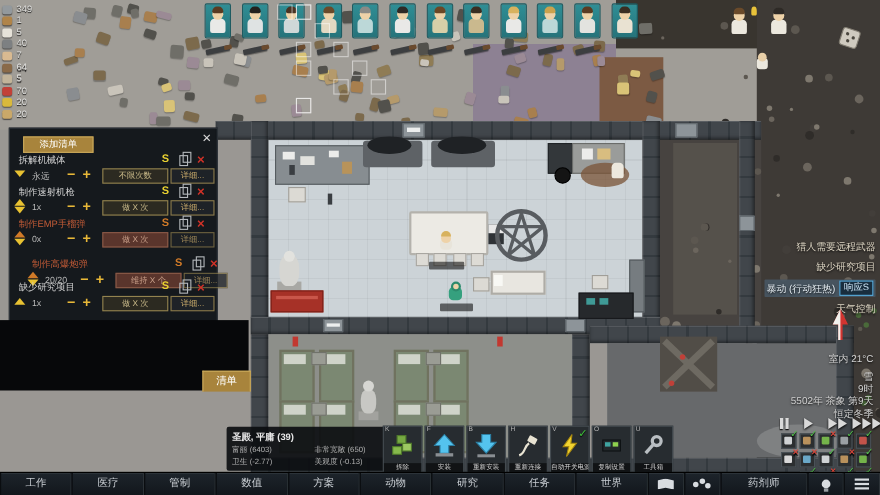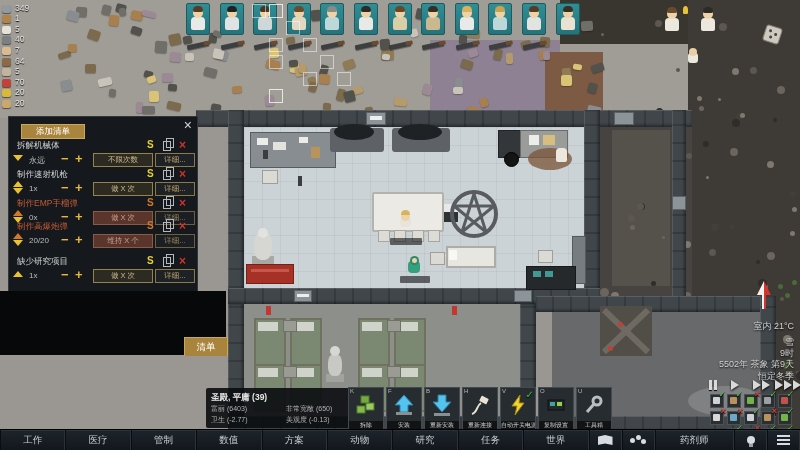--- a/index.html
+++ b/index.html
@@ -654,21 +654,21 @@
           <div class="b-cfg">
             <div class="chev" style="left: 4px; border-bottom: 6px solid rgb(208, 122, 40); top: -1px;"></div>
             <div class="chev" style="left: 4px; border-top: 6px solid rgb(232, 194, 50); top: 6px;"></div>
             <span class="b-count">0x</span>
             <span class="b-minus">−</span>
             <span class="b-plus">+</span>
             <div class="b-mode">做 X 次</div>
             <div class="b-detail">详细...</div>
           </div>
         </div>
-        <div class="bill susp" style="top: 104px;">
+        <div class="bill susp" style="top: 118px; margin-left: 12px;">
           <span class="b-name">制作高爆炮弹</span>
           <span class="b-s">S</span>
           <div class="b-copy"></div>
           <span class="b-x">×</span>
           <div class="b-cfg">
             <div class="chev" style="left: 4px; border-bottom: 6px solid rgb(208, 122, 40); top: -1px;"></div>
             <div class="chev" style="left: 4px; border-top: 6px solid rgb(232, 194, 50); top: 6px;"></div>
             <span class="b-count">20/20</span>
             <span class="b-minus">−</span>
             <span class="b-plus">+</span>
@@ -758,20 +758,29 @@
     <div class="gizmo">
       <span class="gz-key">U</span>
       <svg class="gz-icon" width="20" height="22">
           <circle cx="13" cy="7" r="4" fill="none" stroke="#b9bec2" stroke-width="3"></circle>
           <line x1="3" y1="18" x2="10" y2="10" stroke="#b9bec2" stroke-width="3"></line>
         </svg>
       <span class="gz-label">工具箱</span>
     </div>
   </div>
 
+  <div id="alerts">
+      <div class="alert tsh">猎人需要远程武器</div>
+      <div class="alert tsh">缺少研究项目</div>
+      <div class="alert-hl">
+        <span class="al-txt tsh">暴动 (行动狂热)</span>
+        <span class="al-btn">响应S</span>
+      </div>
+      <div class="alert tsh">天气控制</div>
+    </div>
 
   <svg id="compass" width="16" height="30">
     <polygon points="8,0 1,14 6,14 6,28 10,28 10,14 15,14" fill="#d23430"></polygon>
     <polygon points="8,0 1,14 6,14 6,28 8,28 8,0" fill="#f2f2ee"></polygon>
   </svg>
 
   <div class="clockline tsh" style="top:320px;">室内 21°C</div>
   <div class="clockline tsh" style="top:336px;">雪</div>
   <div class="clockline tsh" style="top:347px;">9时</div>
   <div class="clockline tsh" style="top:358px;">5502年 茶象 第9天</div>

